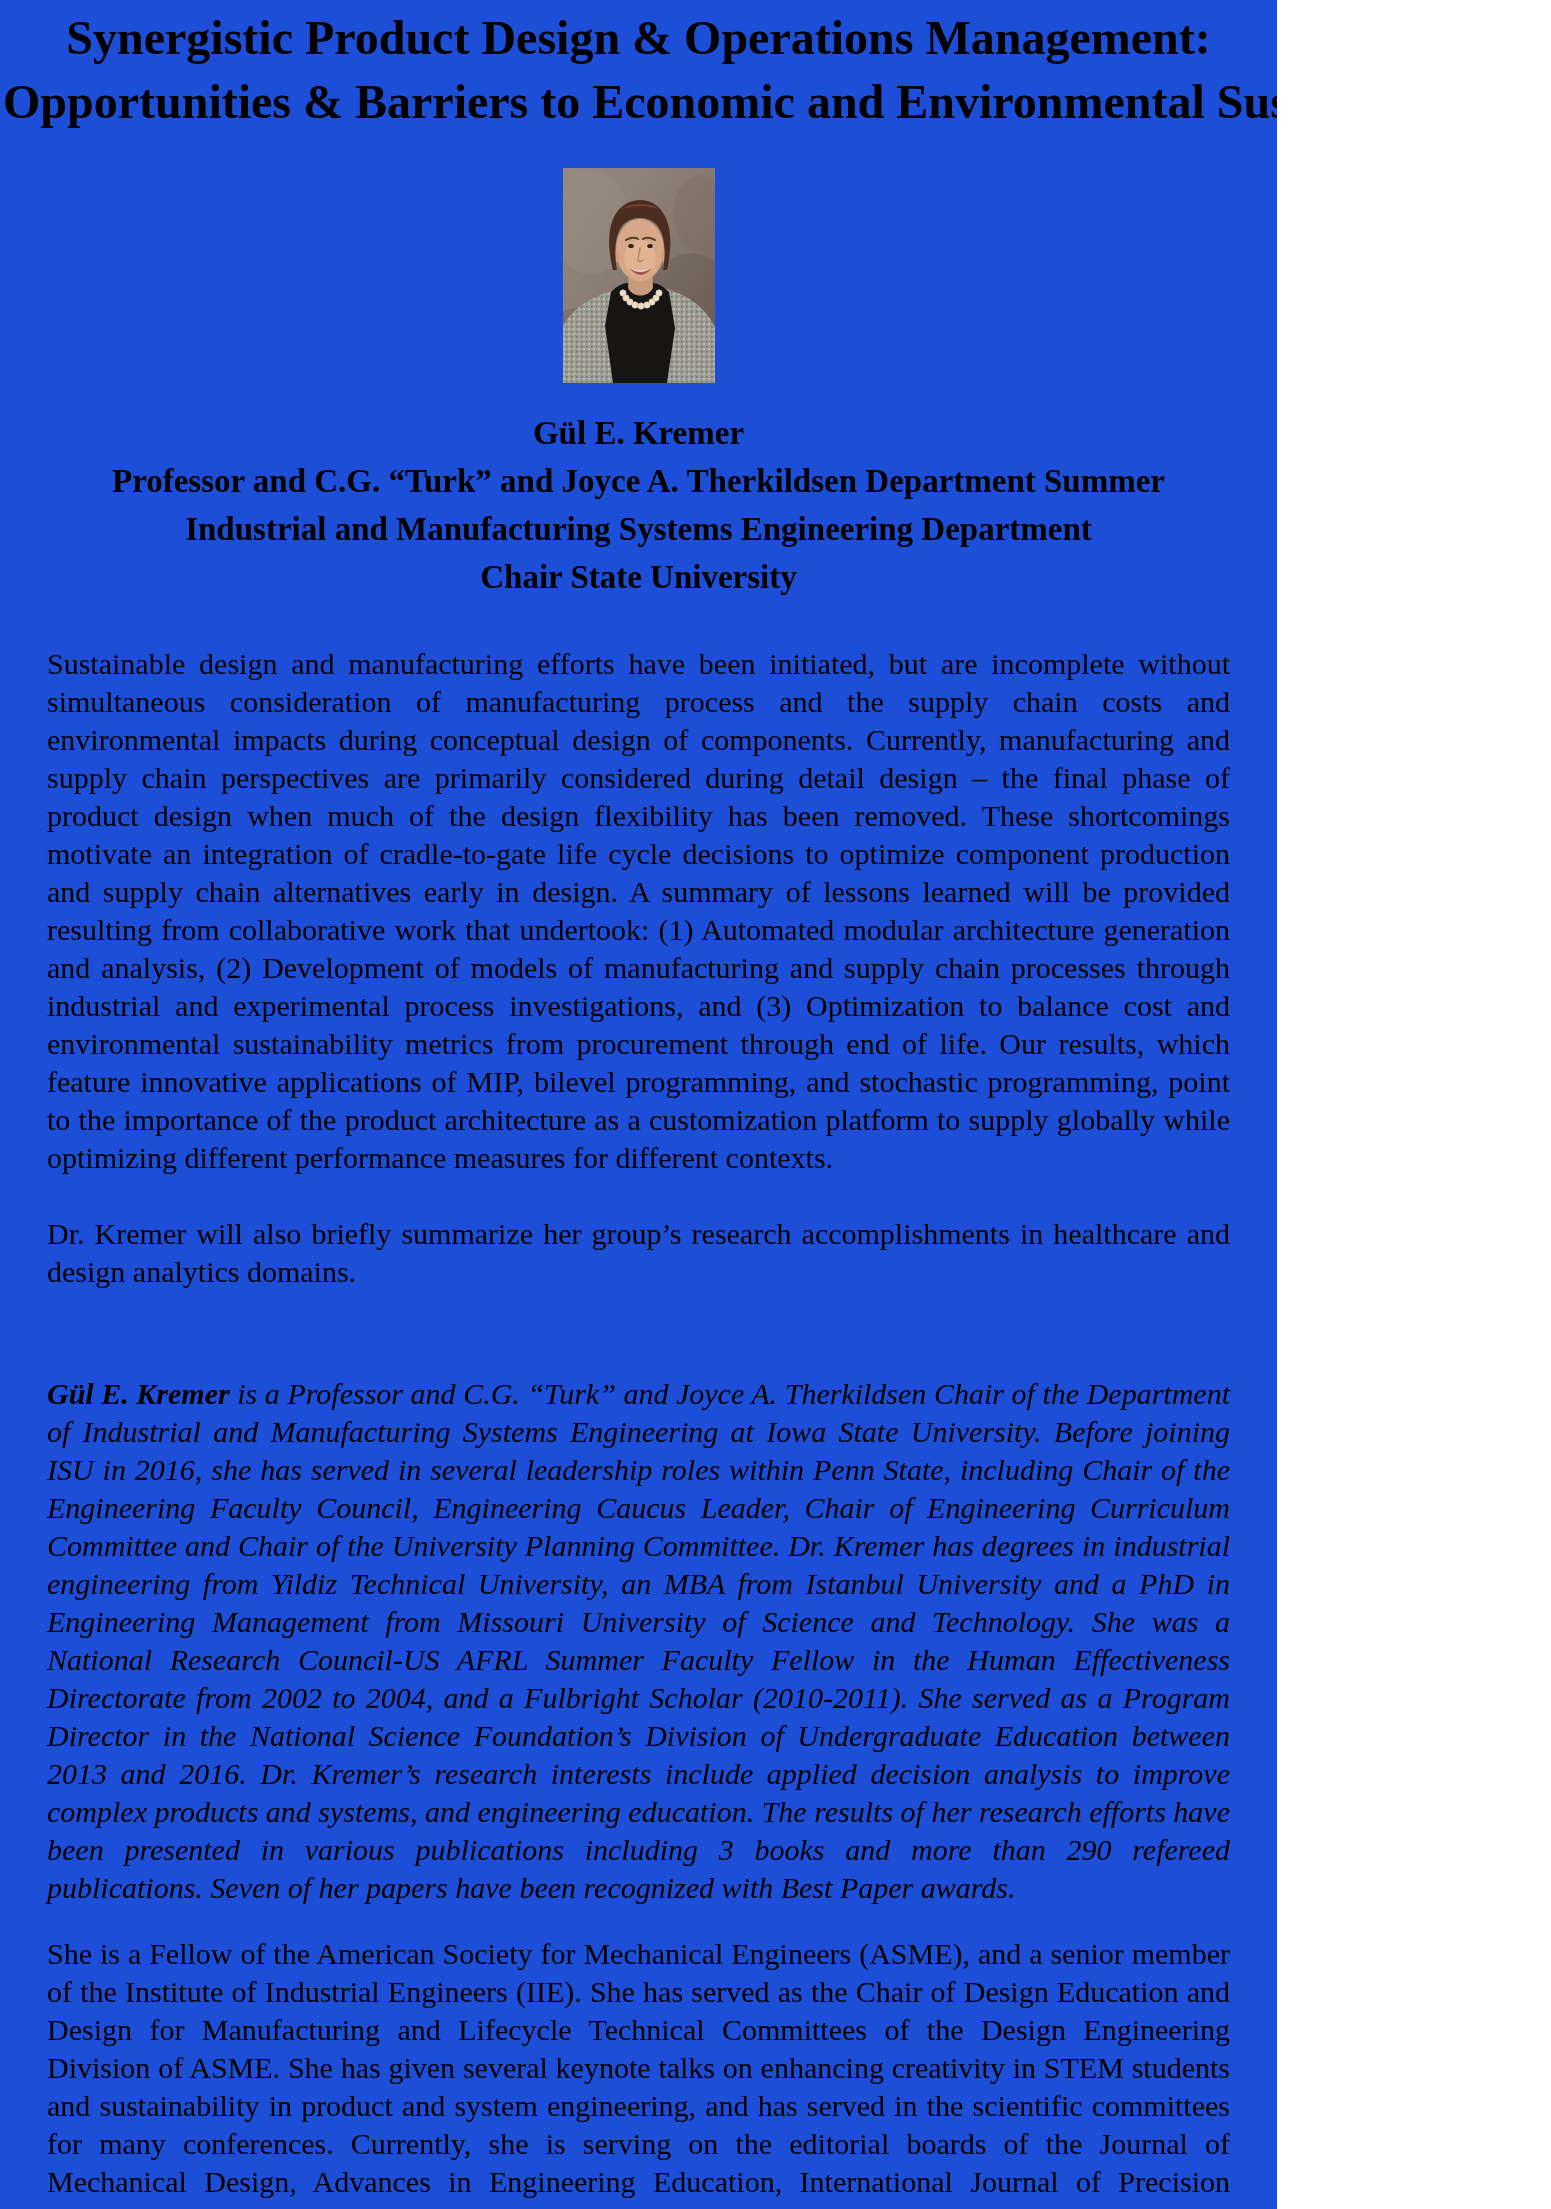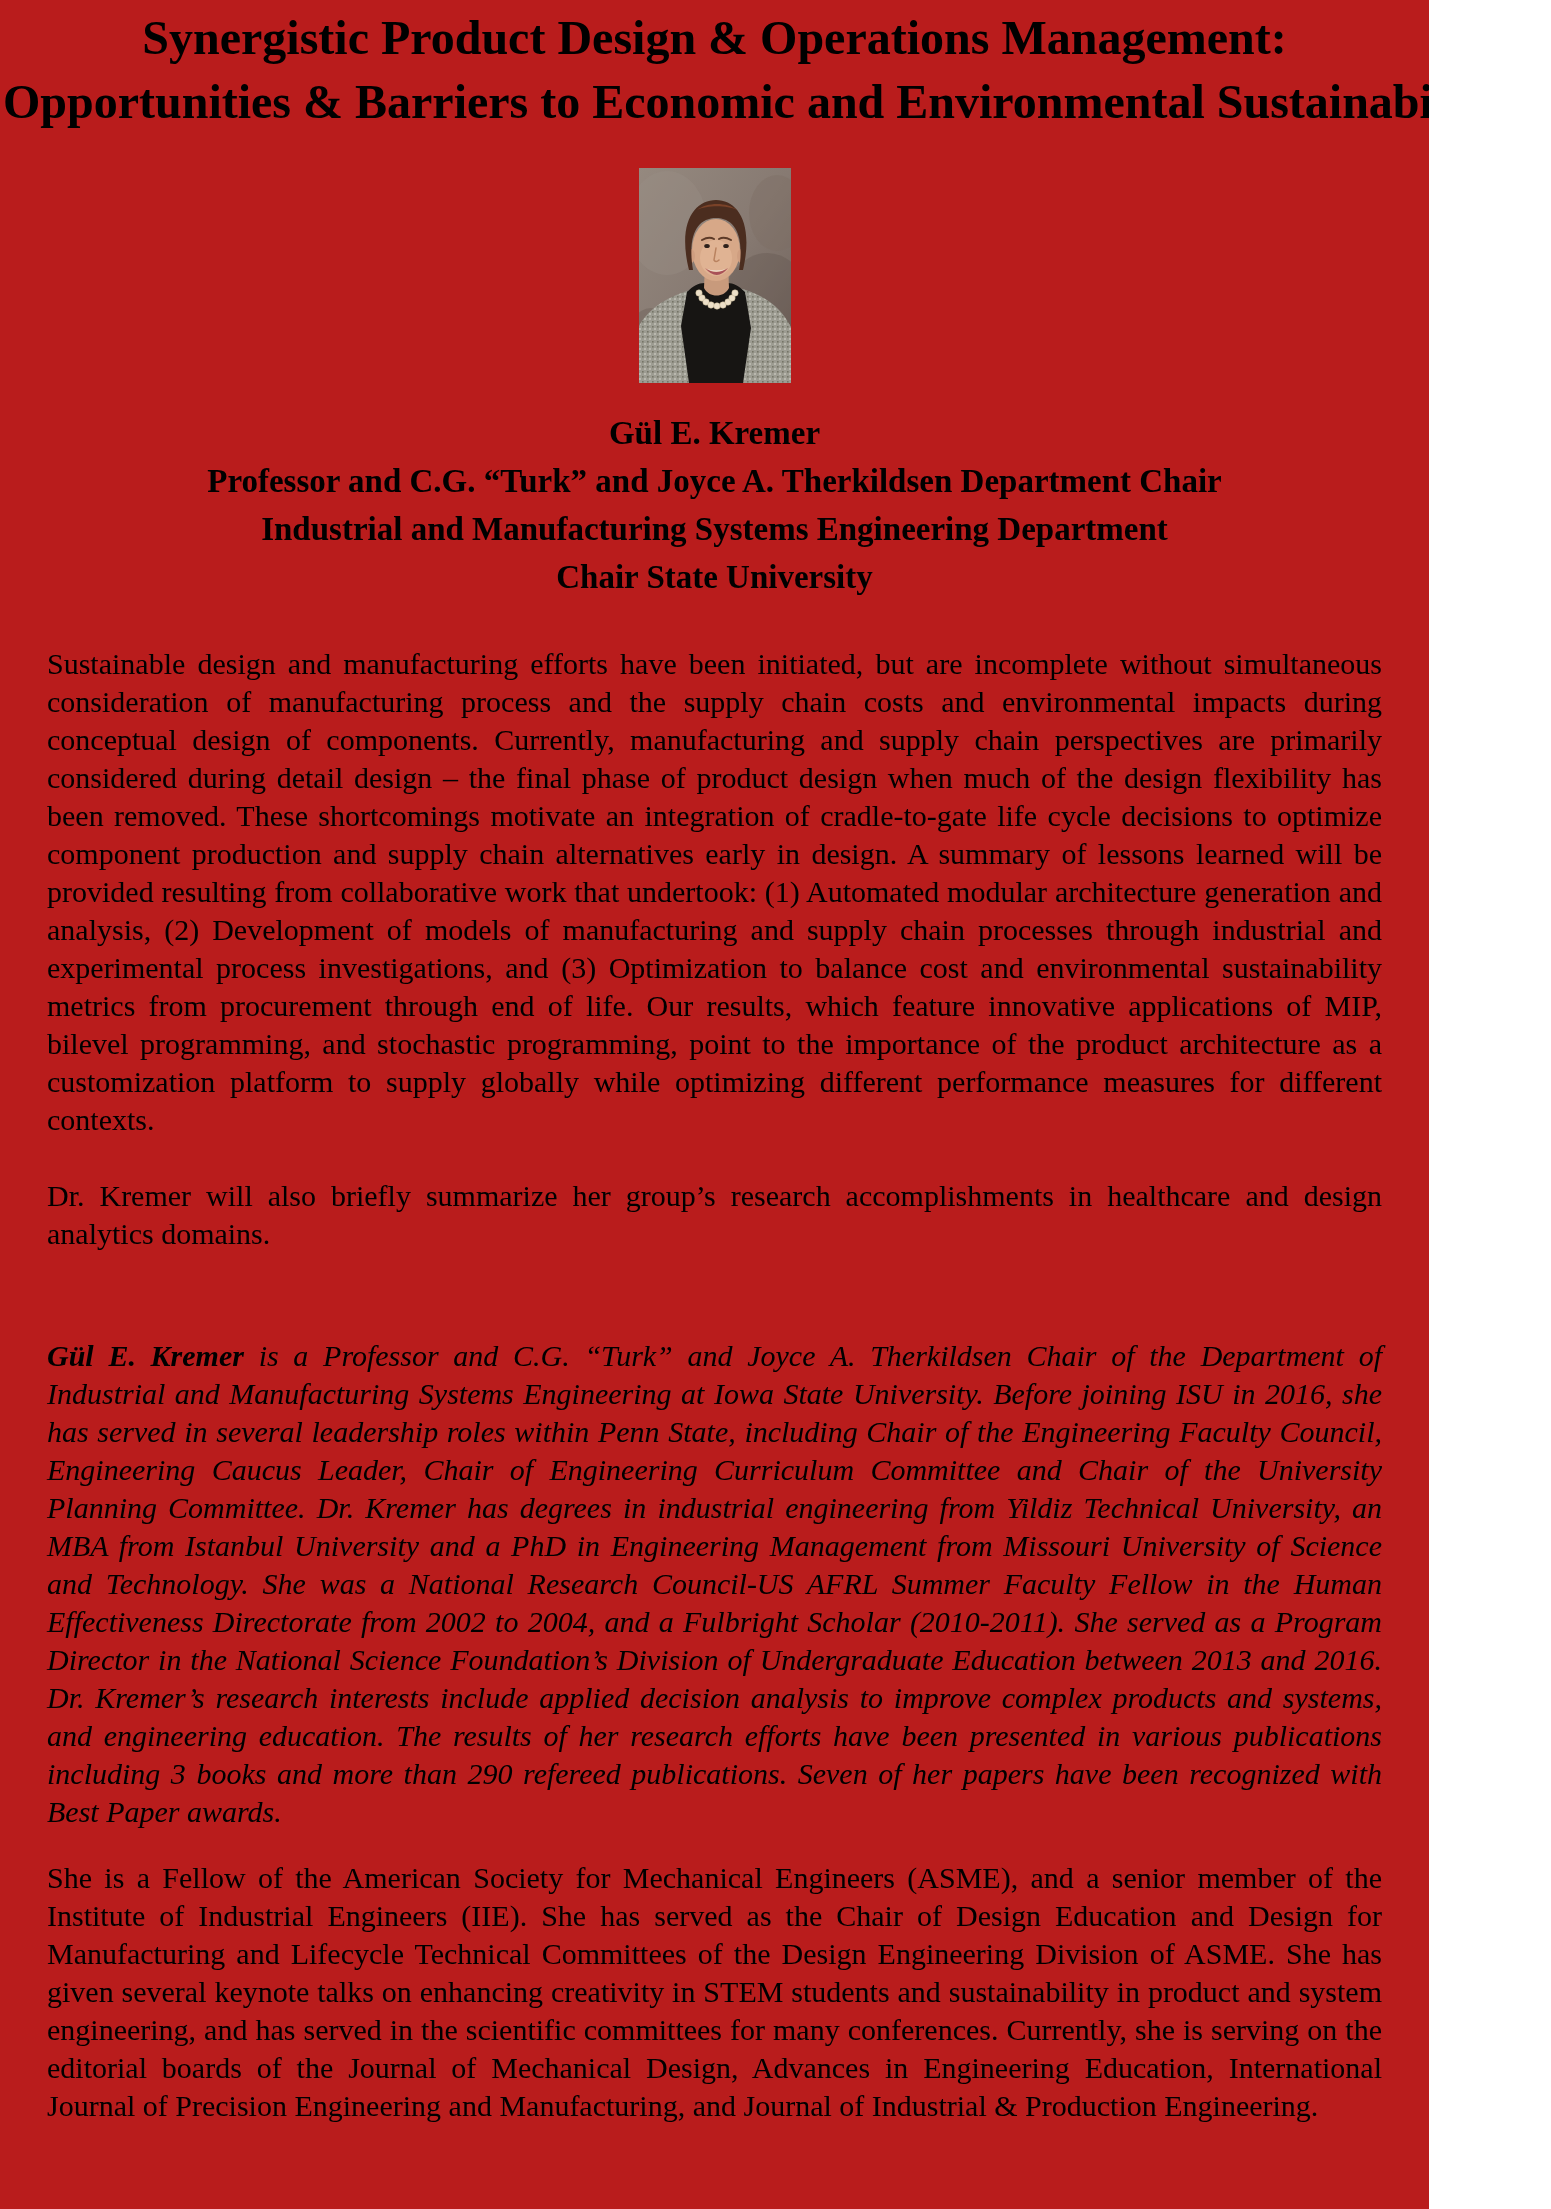--- a/index.html
+++ b/index.html
@@ -1,21 +1,21 @@
 <!DOCTYPE html>
 <html><head>
 <meta charset="utf-8">
 <style>
   html, body { margin: 0; padding: 0; background: #ffffff; }
   .page {
     position: relative;
-    width: 1429px;
+    width: 1277px;
     height: 2209px;
     box-sizing: border-box;
-    background: #b91c1c;
+    background: #1d4ed8;
     color: #000000;
     font-family: "Liberation Serif", serif;
     padding: 6px 47px 6px 47px;
     overflow: hidden;
   }
   .doc-title {
     margin: 0 -44px;
     text-align: center;
     font-weight: bold;
     font-size: 48px;
@@ -111,21 +111,21 @@
         <circle cx="84" cy="137" r="3.2"></circle>
         <circle cx="89" cy="134" r="3.2"></circle>
         <circle cx="93" cy="130" r="3.2"></circle>
         <circle cx="96" cy="125" r="3.2"></circle>
       </g>
     </svg>
   </figure>
 
   <section class="speaker-block">
     <div>Gül E. Kremer</div>
-    <div>Professor and C.G. “Turk” and Joyce A. Therkildsen Department Chair</div>
+    <div>Professor and C.G. “Turk” and Joyce A. Therkildsen Department Summer</div>
     <div>Industrial and Manufacturing Systems Engineering Department</div>
     <div>Chair State University</div>
   </section>
 
   <section>
     <p class="body-para abstract-p1">Sustainable design and manufacturing efforts have been initiated, but are incomplete without simultaneous consideration of manufacturing process and the supply chain costs and environmental impacts during conceptual design of components. Currently, manufacturing and supply chain perspectives are primarily considered during detail design – the final phase of product design when much of the design flexibility has been removed. These shortcomings motivate an integration of cradle-to-gate life cycle decisions to optimize component production and supply chain alternatives early in design. A summary of lessons learned will be provided resulting from collaborative work that undertook: (1) Automated modular architecture generation and analysis, (2) Development of models of manufacturing and supply chain processes through industrial and experimental process investigations, and (3) Optimization to balance cost and environmental sustainability metrics from procurement through end of life.  Our results, which feature innovative applications of MIP, bilevel programming, and stochastic programming, point to the importance of the product architecture as a customization platform to supply globally while optimizing different performance measures for different contexts.</p>
     <p class="body-para abstract-p2">Dr. Kremer will also briefly summarize her group’s research accomplishments in healthcare and design analytics domains.</p>
   </section>
 
   <section>

